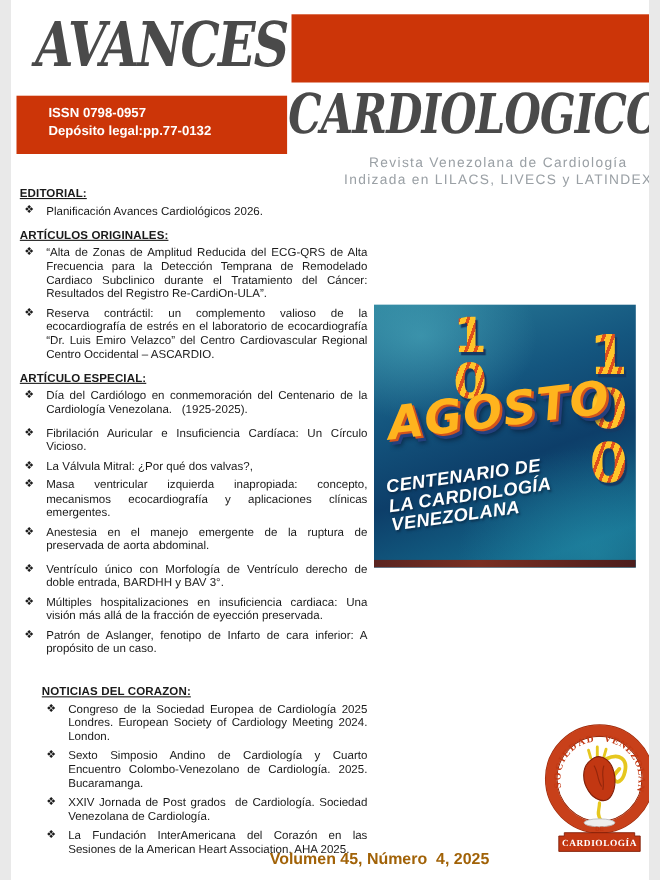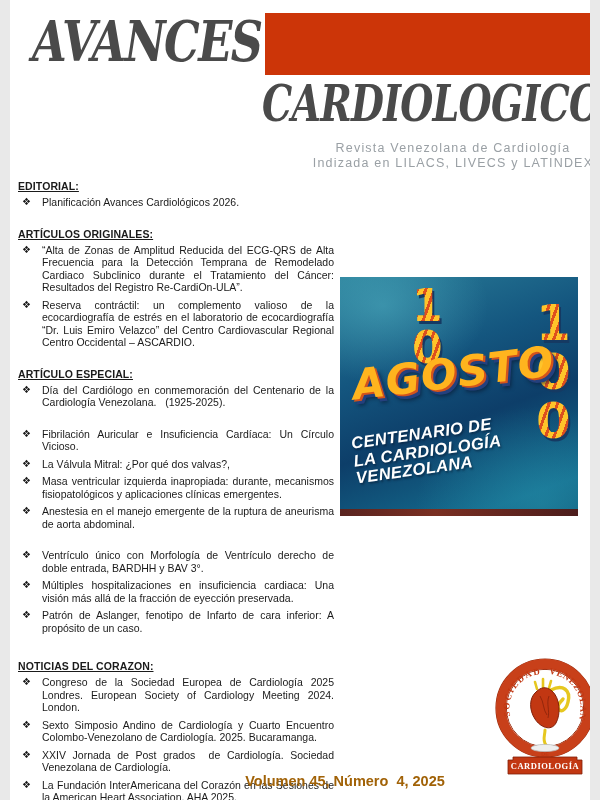--- a/index.html
+++ b/index.html
@@ -15,22 +15,22 @@
   .issn-line{position:absolute;left:29px;top:7px;color:#ffffff;font-weight:bold;font-size:12px;line-height:16px;white-space:nowrap;}
   .dep-line{position:absolute;left:29px;top:24px;color:#ffffff;font-weight:bold;font-size:12px;line-height:16px;white-space:nowrap;}
   .title-cardio{position:absolute;left:252px;top:74px;color:#4a4a4a;
     font-family:"DejaVu Serif",serif;font-weight:bold;font-style:italic;font-size:50px;line-height:60px;
     transform:scaleX(0.76);transform-origin:left top;letter-spacing:-1px;white-space:nowrap;}
   .subtitle{position:absolute;left:288px;top:141px;width:310px;text-align:center;color:#9aa0a5;
     font-size:12.5px;line-height:15px;letter-spacing:1.2px;}
 
   
   .toc{position:absolute;left:8px;top:161px;width:316px;color:#1a1a1a;}
-  .toc-section{margin-top:19px;}
-  .toc-section.gap{margin-top:26px;}
+  .toc-section{margin-top:9px;}
+  .toc-section.gap{margin-top:26px;margin-left:20px;}
   .toc-header{font-weight:bold;font-size:10.5px;line-height:13px;text-decoration:underline;margin-bottom:3px;letter-spacing:.1px;}
   .toc-item{display:flex;margin-bottom:5px;}
   .toc-bullet{flex:0 0 20px;font-size:10px;line-height:12.5px;padding-left:4px;}
   .toc-text{flex:1;font-size:10.5px;line-height:12.5px;text-align:justify;white-space:pre-wrap;}
 
   
   .poster{position:absolute;left:330px;top:277px;width:238px;height:239px;overflow:hidden;
     background:
       radial-gradient(150px 110px at 18% 12%, rgba(90,190,205,.45), rgba(0,0,0,0) 70%),
       radial-gradient(180px 140px at 85% 95%, rgba(40,150,175,.5), rgba(0,0,0,0) 70%),
@@ -59,20 +59,24 @@
   .logo{position:absolute;left:483px;top:652px;width:104px;height:128px;}
 </style>
 </head>
 <body>
 
 <div class="page">
 
   <div class="red-block-top"></div>
   <div class="title-avances">AVANCES</div>
 
+  <div class="red-block-issn">
+    <div class="issn-line">ISSN 0798-0957</div>
+    <div class="dep-line">Depósito legal:pp.77-0132</div>
+  </div>
   <div class="title-cardio">CARDIOLOGICOS</div>
 
   <div class="subtitle">
     <div>Revista Venezolana de Cardiología</div>
     <div>Indizada en LILACS, LIVECS y LATINDEX</div>
   </div>
 
   <div class="toc">
       <div class="toc-section">
         <div class="toc-header">EDITORIAL:</div>
@@ -103,25 +107,25 @@
         <div class="toc-item">
           <span class="toc-bullet">❖</span>
           <span class="toc-text">Fibrilación Auricular e Insuficiencia Cardíaca: Un Círculo Vicioso.</span>
         </div>
         <div class="toc-item">
           <span class="toc-bullet">❖</span>
           <span class="toc-text">La Válvula Mitral: ¿Por qué dos valvas?,</span>
         </div>
         <div class="toc-item">
           <span class="toc-bullet">❖</span>
-          <span class="toc-text">Masa ventricular izquierda inapropiada: durante, mecanismos fisiopatológicos y aplicaciones clínicas emergentes.</span>
-        </div>
-        <div class="toc-item">
-          <span class="toc-bullet">❖</span>
-          <span class="toc-text">Anestesia en el manejo emergente de la ruptura de aneurisma de aorta abdominal.</span>
+          <span class="toc-text">Masa ventricular izquierda inapropiada: concepto, mecanismos ecocardiografía y aplicaciones clínicas emergentes.</span>
+        </div>
+        <div class="toc-item">
+          <span class="toc-bullet">❖</span>
+          <span class="toc-text">Anestesia en el manejo emergente de la ruptura de preservada de aorta abdominal.</span>
         </div>
       </div>
       <div class="toc-section">
         <div class="toc-item">
           <span class="toc-bullet">❖</span>
           <span class="toc-text">Ventrículo único con Morfología de Ventrículo derecho de doble entrada, BARDHH y BAV 3°.</span>
         </div>
         <div class="toc-item">
           <span class="toc-bullet">❖</span>
           <span class="toc-text">Múltiples hospitalizaciones en insuficiencia cardiaca: Una visión más allá de la fracción de eyección preservada.</span>

